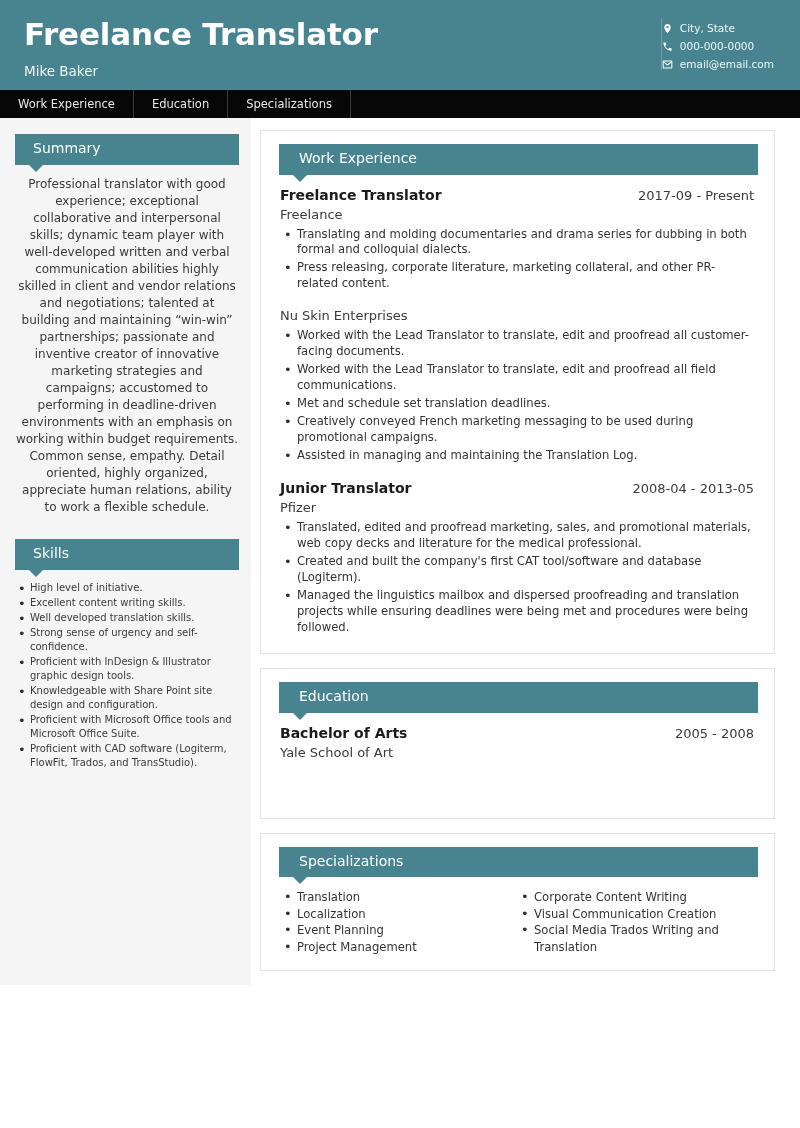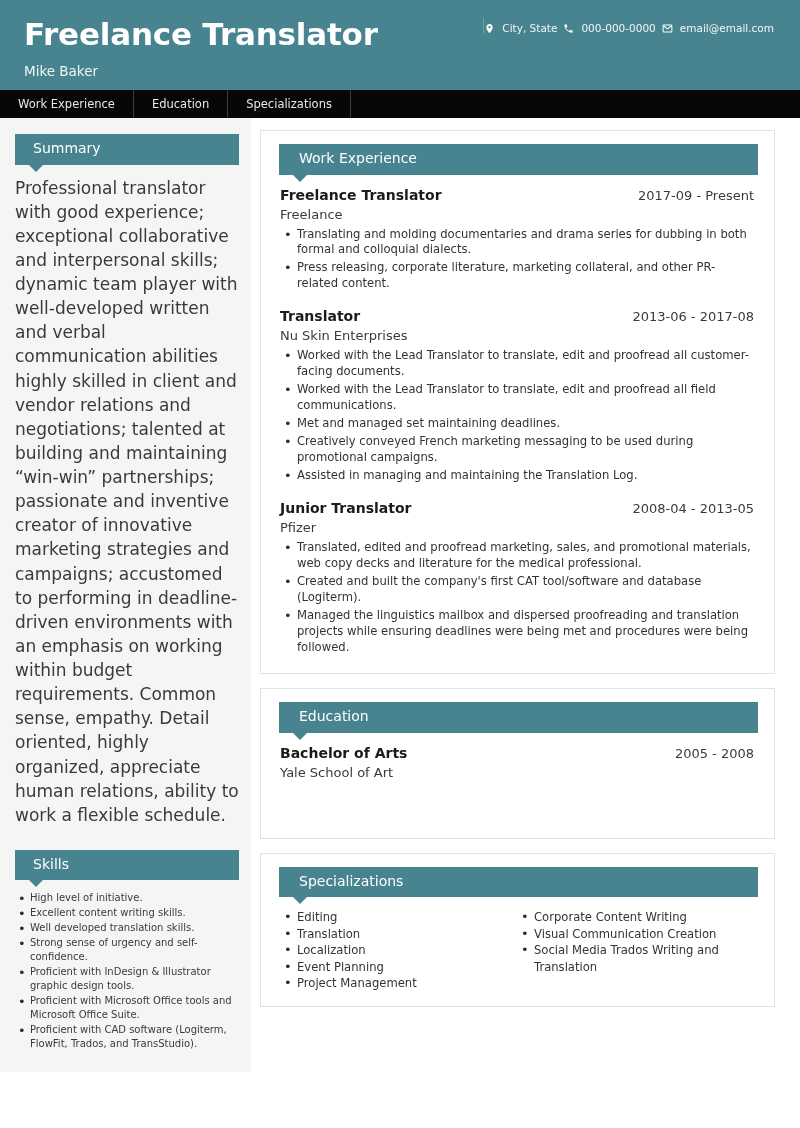--- a/index.html
+++ b/index.html
@@ -42,21 +42,21 @@
     color: #eef4f5;
     margin-top: 10px;
     font-weight: normal;
   }
 
   .header-right {
     padding-top: 4px;
     padding-right: 6px;
     border-left: 1px solid #6ba0aa;
     display: flex;
-    flex-direction: row;
+    flex-direction: column;
     gap: 6px;
     align-self: flex-start;
     margin-top: 4px;
     justify-content: flex-end;
   }
   .contact-row {
     display: flex;
     align-items: center;
     gap: 7px;
     font-size: 10.5px;
@@ -121,24 +121,24 @@
     position: absolute;
     left: 14px;
     bottom: -7px;
     width: 0; height: 0;
     border-left: 7px solid transparent;
     border-right: 7px solid transparent;
     border-top: 7px solid #478490;
   }
 
   .summary-text {
-    font-size: 17px;
+    font-size: 12px;
     line-height: 1.42;
     color: #3a3a3a;
-    text-align: left;
+    text-align: center;
   }
 
   .skills-list { list-style: none; margin-top: 1px; }
   .skills-list li {
     position: relative;
     font-size: 10px;
     line-height: 1.4;
     color: #3a3a3a;
     padding-left: 15px;
     margin-bottom: 1px;
@@ -290,20 +290,21 @@
       </div>
 
       <div class="sidebar-block">
         <div class="sec-head">Skills</div>
         <ul class="skills-list">
           <li>High level of initiative.</li>
           <li>Excellent content writing skills.</li>
           <li>Well developed translation skills.</li>
           <li>Strong sense of urgency and self-confidence.</li>
           <li>Proficient with InDesign &amp; Illustrator graphic design tools.</li>
+          <li>Knowledgeable with Share Point site design and configuration.</li>
           <li>Proficient with Microsoft Office tools and Microsoft Office Suite.</li>
           <li>Proficient with CAD software (Logiterm, FlowFit, Trados, and TransStudio).</li>
         </ul>
       </div>
 
     </div>
 
     <div class="main">
 
       <div class="card">
@@ -315,29 +316,25 @@
             <div class="entry-dates">2017-09 - Present</div>
           </div>
           <div class="entry-org">Freelance</div>
           <ul class="bullets">
             <li>Translating and molding documentaries and drama series for dubbing in both formal and colloquial dialects.</li>
             <li>Press releasing, corporate literature, marketing collateral, and other PR-related content.</li>
           </ul>
         </div>
 
         <div class="entry">
-          <div class="entry-top">
-            <div class="entry-title">Translator</div>
-            <div class="entry-dates">2013-06 - 2017-08</div>
-          </div>
           <div class="entry-org">Nu Skin Enterprises</div>
           <ul class="bullets">
             <li>Worked with the Lead Translator to translate, edit and proofread all customer-facing documents.</li>
             <li>Worked with the Lead Translator to translate, edit and proofread all field communications.</li>
-            <li>Met and managed set maintaining deadlines.</li>
+            <li>Met and schedule set translation deadlines.</li>
             <li>Creatively conveyed French marketing messaging to be used during promotional campaigns.</li>
             <li>Assisted in managing and maintaining the Translation Log.</li>
           </ul>
         </div>
 
         <div class="entry">
           <div class="entry-top">
             <div class="entry-title">Junior Translator</div>
             <div class="entry-dates">2008-04 - 2013-05</div>
           </div>
@@ -361,21 +358,20 @@
             <div class="entry-org">Yale School of Art</div>
           </div>
         </div>
       </div>
 
       <div class="card">
         <div class="sec-head">Specializations</div>
         <div class="spec-cols">
           <div class="spec-col">
             <ul class="bullets">
-              <li>Editing</li>
               <li>Translation</li>
               <li>Localization</li>
               <li>Event Planning</li>
               <li>Project Management</li>
             </ul>
           </div>
           <div class="spec-col">
             <ul class="bullets">
               <li>Corporate Content Writing</li>
               <li>Visual Communication Creation</li>

